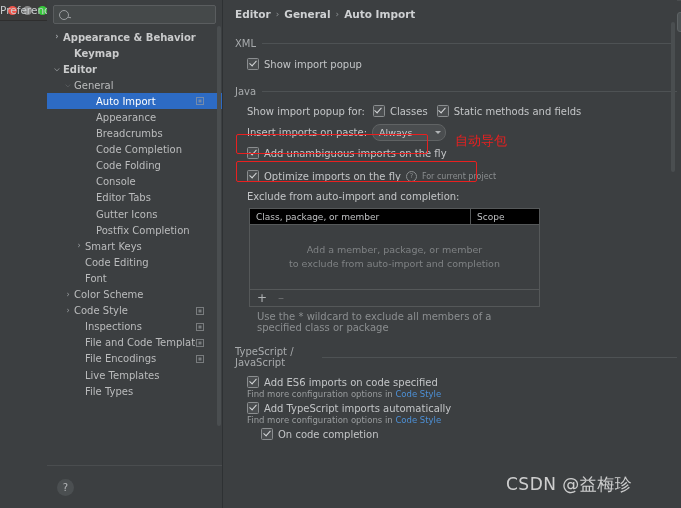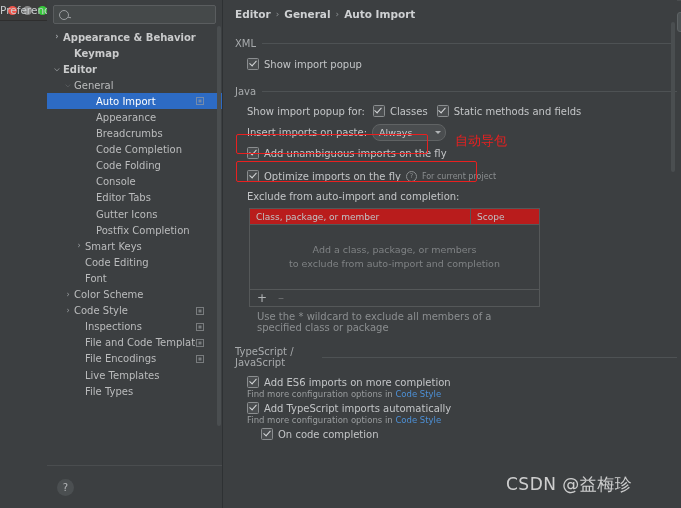--- a/index.html
+++ b/index.html
@@ -295,21 +295,21 @@
   .table {
     margin: 6px 0 0 14px;
     width: 291px;
     border: 1px solid #555859;
     background: #3c3f41;
     box-sizing: border-box;
   }
   .thead {
     display: flex;
     height: 15px;
-    background: #b91c1c;
+    background: #000000;
     border-bottom: 1px solid #555859;
     font-size: 9px;
     color: #c0c2c4;
   }
   .th1 { flex: 1; padding: 0 0 0 6px; display: flex; align-items: center; border-right: 1px solid #555859;}
   .th2 { width: 62px; padding: 0 0 0 6px; display: flex; align-items: center; }
   .tbody {
     height: 64px;
     display: flex;
     flex-direction: column;
@@ -626,40 +626,40 @@
         </div>
 
         <div class="label-exclude">Exclude from auto-import and completion:</div>
 
         <div class="table">
           <div class="thead">
             <div class="th1">Class, package, or member</div>
             <div class="th2">Scope</div>
           </div>
           <div class="tbody">
-            <div class="ph">Add a class, package, or members</div>
+            <div class="ph">Add a member, package, or member</div>
             <div class="ph">to exclude from auto-import and completion</div>
           </div>
           <div class="tfoot">
             <span>+</span>
             <span class="minus">–</span>
           </div>
         </div>
         <div class="hint">Use the * wildcard to exclude all members of a specified class or package</div>
       </div>
 
       <div class="section" style="margin-top:13px;">
         <div class="section-head">
           <span>TypeScript / JavaScript</span>
           <span class="rule rule-ts"></span>
         </div>
 
         <div class="row indent1" style="margin-top:8px;">
           <span class="cb checked"></span>
-          <span>Add ES6 imports on more completion</span>
+          <span>Add ES6 imports on code specified</span>
         </div>
         <div class="sub-hint">
           <span>Find more configuration options in</span>
           <span class="link">Code Style</span>
         </div>
 
         <div class="row indent1" style="margin-top:3px;">
           <span class="cb checked"></span>
           <span>Add TypeScript imports automatically</span>
         </div>

